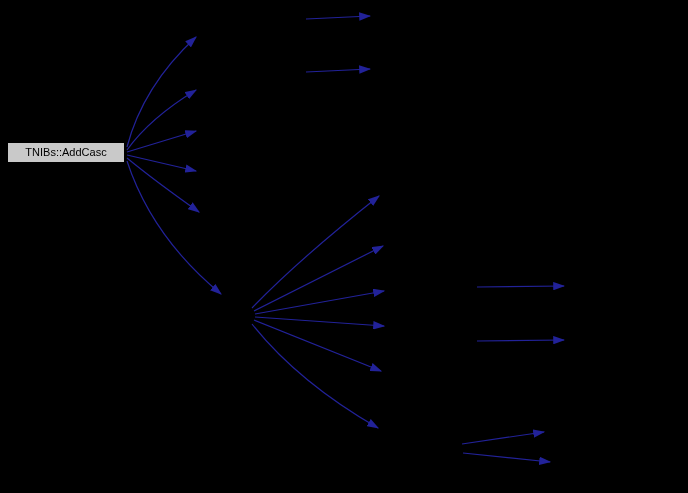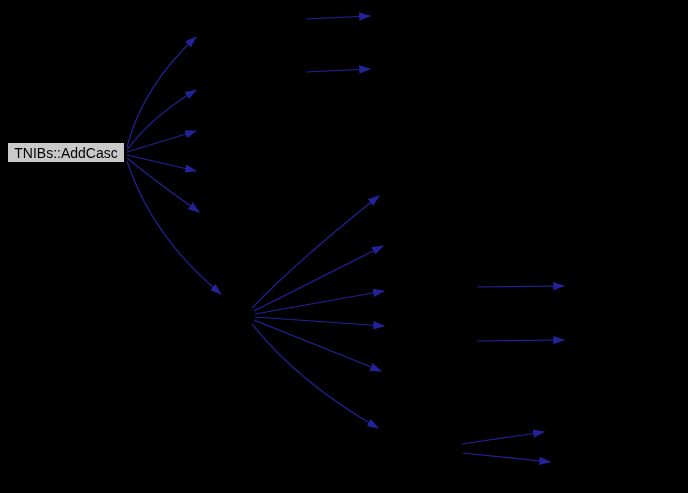--- a/index.html
+++ b/index.html
@@ -26,21 +26,21 @@
     height: 493px;
     display: block;
   }
   .graph-node {
     position: absolute;
     box-sizing: border-box;
     border: 1px solid #000;
     display: flex;
     align-items: center;
     justify-content: center;
-    font-size: 14px;
+    font-size: 11px;
     line-height: 1;
     white-space: nowrap;
     padding: 0 4px;
   }
 </style>
 </head>
 <body style="background: rgb(0, 0, 0);">
 
 <div class="canvas">
   <svg class="edges" xmlns="http://www.w3.org/2000/svg" viewBox="0 0 688 493">

